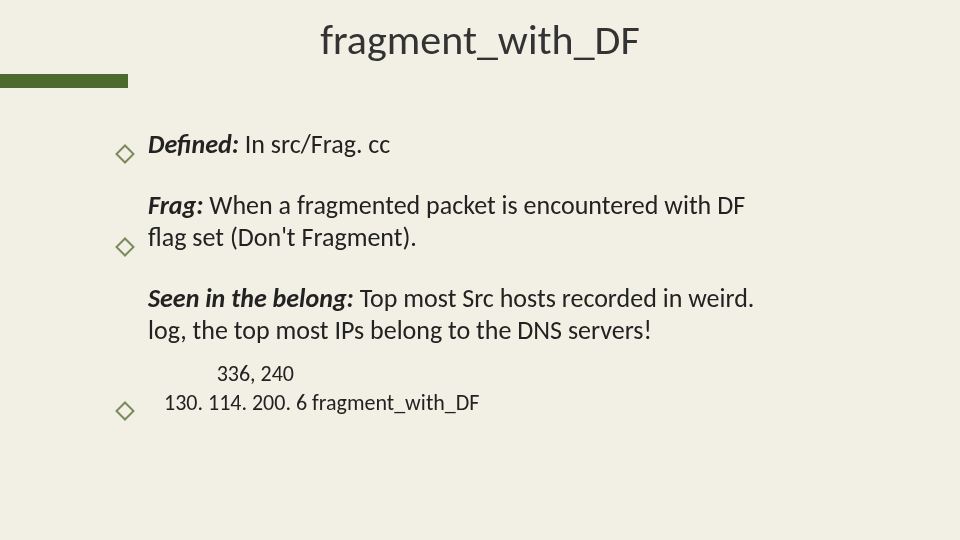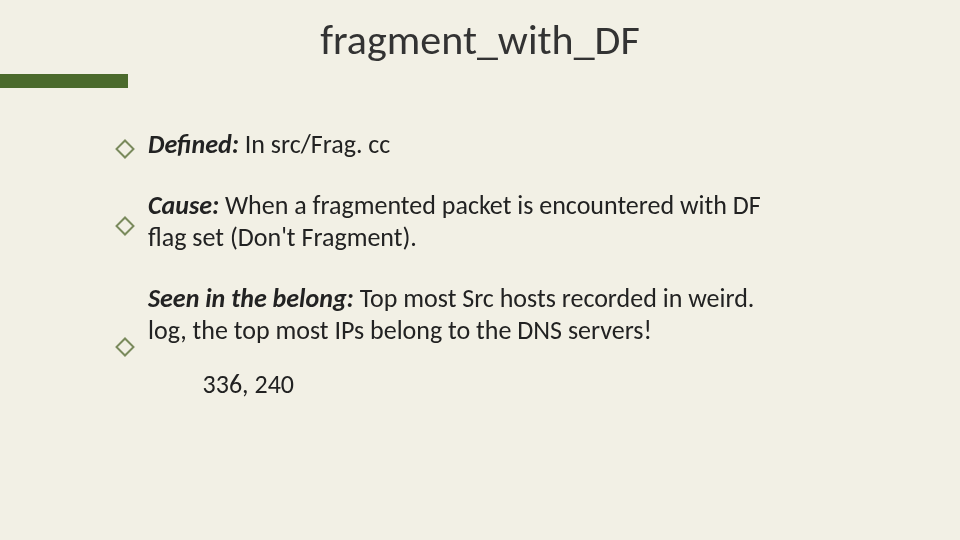--- a/index.html
+++ b/index.html
@@ -38,21 +38,21 @@
     color: #333;
   }
   .content {
     position: absolute;
     top: 128px;
     left: 118px;
     right: 60px;
   }
   .bullet-item {
     display: flex;
-    align-items: center;
+    align-items: flex-end;
     margin-bottom: 28px;
     font-size: 26px;
     line-height: 1.25;
   }
   .bullet-marker {
     flex: 0 0 auto;
     width: 14px;
     height: 14px;
     margin-top: 10px;
     margin-right: 16px;
@@ -62,23 +62,23 @@
     background: transparent;
   }
   .bullet-body {
     flex: 1 1 auto;
   }
   .label-strong {
     font-weight: 700;
     font-style: italic;
   }
   .data-table {
-    margin-top: 20px;
+    margin-top: 12px;
     margin-left: 16px;
-    font-size: 26px;
+    font-size: 22px;
     line-height: 1.35;
   }
   .data-row {
     display: flex;
   }
   .data-count {
     width: 130px;
     text-align: right;
     padding-right: 12px;
     white-space: nowrap;
@@ -101,35 +101,39 @@
     <div class="bullet-item">
       <div class="bullet-marker"></div>
       <div class="bullet-body">
         <span class="label-strong">Defined:</span><span> In src/Frag. cc</span>
       </div>
     </div>
 
     <div class="bullet-item">
       <div class="bullet-marker"></div>
       <div class="bullet-body">
-        <span class="label-strong">Cause:</span><span> When a fragmented packet is encountered with DF flag set (Don't Fragment).</span>
+        <span class="label-strong">Frag:</span><span> When a fragmented packet is encountered with DF flag set (Don't Fragment).</span>
       </div>
     </div>
 
     <div class="bullet-item">
       <div class="bullet-marker"></div>
       <div class="bullet-body">
         <span class="label-strong">Seen in the belong:</span><span> Top most Src hosts recorded in weird. log, the top most IPs belong to the DNS servers!</span>
 
         <div class="data-table">
           <div class="data-row">
             <div class="data-count">336, 240</div>
           </div>
           <div class="data-row">
           </div>
           <div class="data-row">
+            <div class="data-rest">
+              <span>130. 114. 200. 6</span>
+              <span>fragment_with_DF</span>
+            </div>
           </div>
         </div>
       </div>
     </div>
 
   </div>
 </div>
 
 </body></html>

